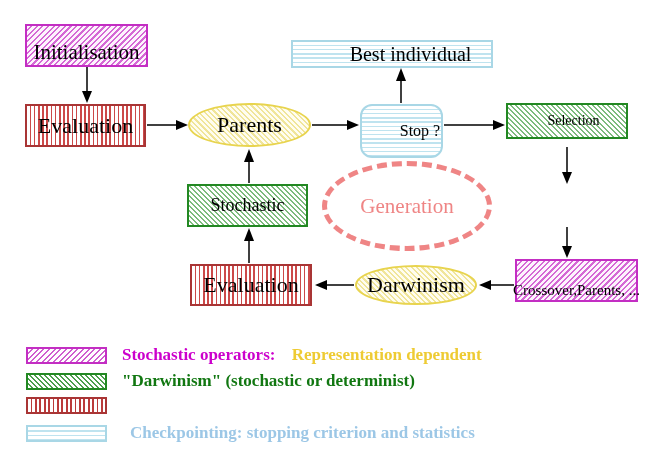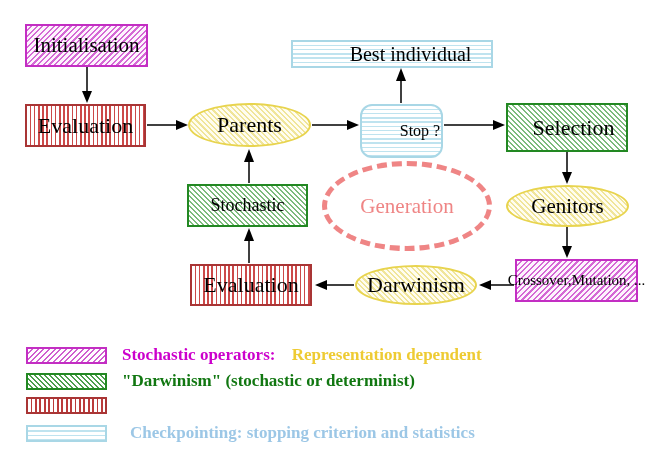--- a/index.html
+++ b/index.html
@@ -6,32 +6,32 @@
   .stage{
     position:relative;width:662px;height:471px;background:#ffffff;
     font-family:"Liberation Serif","DejaVu Serif",serif;color:#000;overflow:hidden;
   }
   .arrows{position:absolute;left:0;top:0;width:662px;height:471px;pointer-events:none;}
   .node{
     position:absolute;display:flex;align-items:center;justify-content:center;
     box-sizing:border-box;text-align:center;white-space:nowrap;
   }
   
-  .hatch-magenta{border:2px solid #c32ec3;background:repeating-linear-gradient(135deg,#fdf4fd 0 2.4px,#d569d5 2.4px 4px);}
+  .hatch-magenta{border:2px solid #c32ec3;background:repeating-linear-gradient(135deg,#fdf4fd 0 2.4px,#d569d5 2.4px 4px);align-items:flex-end;}
   .stripes-red{border:2px solid #a93535;background:repeating-linear-gradient(90deg,#ffffff 0 2.6px,#cc4949 2.6px 4.2px);}
   .hatch-green{border:2px solid #228822;background:repeating-linear-gradient(45deg,#ffffff 0 2.2px,#7dbb7d 2.2px 3.6px);}
   .stripes-cyan{border:2px solid #a9d7e6;background:repeating-linear-gradient(180deg,#ffffff 0 2.8px,#bfe3ef 2.8px 4.2px);padding-left:37px;}
   .ellipse-yellow{border:2px solid #e8d44e;border-radius:50%;background:repeating-linear-gradient(45deg,#fffdf0 0 2.2px,#f0e59a 2.2px 3.8px);}
   
   .n-init{left:25px;top:24px;width:123px;height:43px;font-size:21px;}
   .n-eval1{left:25px;top:104px;width:121px;height:43px;font-size:22px;}
   .n-parents{left:188px;top:103px;width:123px;height:44px;font-size:22px;}
   .n-stop{left:360px;top:104px;width:83px;height:54px;font-size:16px;border-radius:12px;}
   .n-best{left:291px;top:40px;width:202px;height:28px;font-size:20px;}
-  .n-selection{left:506px;top:103px;width:122px;height:49px;font-size:22px;padding-left:13px;}
+  .n-selection{left:506px;top:103px;width:122px;height:36px;font-size:14px;padding-left:13px;}
   .n-genitors{left:506px;top:185px;width:123px;height:42px;font-size:21px;}
   .n-crossover{left:515px;top:259px;width:123px;height:43px;font-size:15px;line-height:1.25;flex-direction:row;}
   .n-offspring{left:355px;top:265px;width:122px;height:40px;font-size:22px;}
   .n-eval2{left:190px;top:264px;width:122px;height:42px;font-size:22px;}
   .n-replace{left:187px;top:184px;width:121px;height:43px;font-size:18px;}
   .n-generation{left:322px;top:161px;width:170px;height:90px;border:5px dashed #ef8585;border-radius:50%;font-size:21px;background:transparent;}
   
   .legend-row{position:absolute;left:26px;display:flex;align-items:center;}
   .lr-1{top:345px;} .lr-2{top:371px;} .lr-3{top:397px;} .lr-4{top:423px;gap:8px;}
   .swatch{width:81px;height:17px;box-sizing:border-box;margin-right:15px;flex:none;}
@@ -111,27 +111,24 @@
   </div>
 
   <div class="node stripes-cyan n-stop">
     <span>Stop ?</span>
   </div>
 
   <div class="node hatch-green n-selection">
     <span>Selection</span>
   </div>
 
-  <div class="node ellipse-yellow n-genitors">
-    <span>Genitors</span>
-  </div>
 
   <div class="node hatch-magenta n-crossover">
     <span>Crossover,</span>
-    <span>Mutation, ...</span>
+    <span>Parents, ...</span>
   </div>
 
   <div class="node ellipse-yellow n-offspring">
     <span>Darwinism</span>
   </div>
 
   <div class="node stripes-red n-eval2">
     <span>Evaluation</span>
   </div>
 

